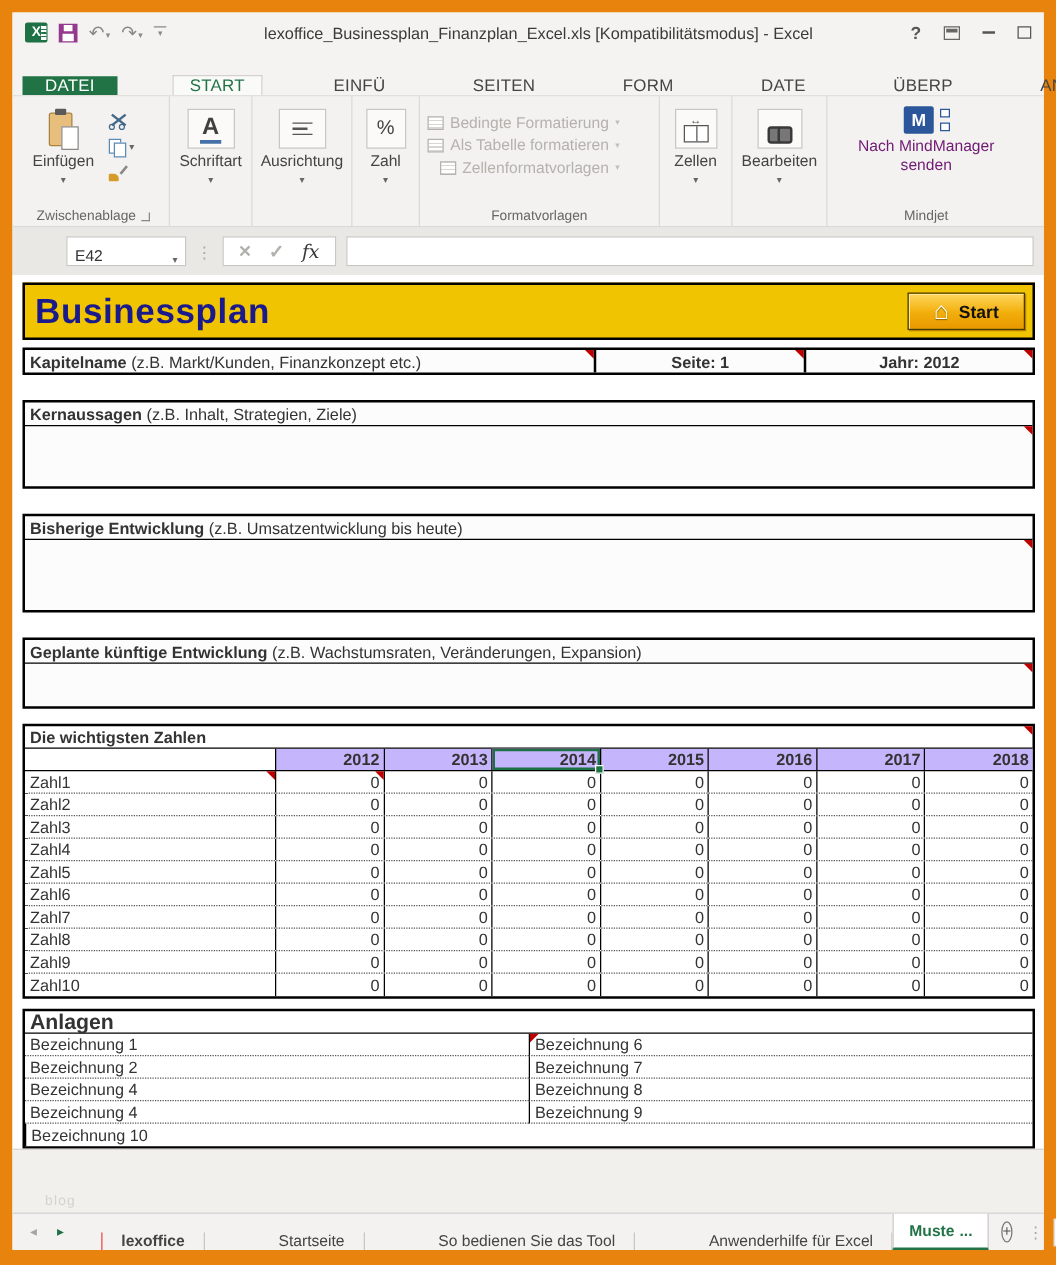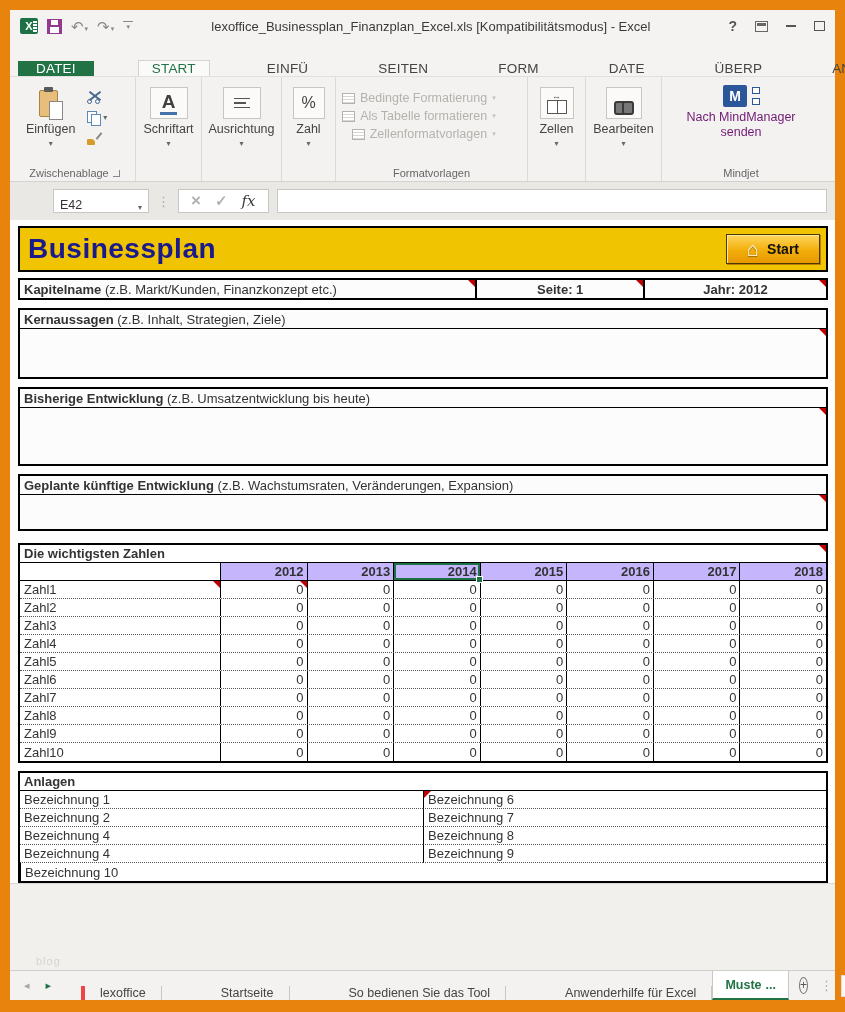--- a/index.html
+++ b/index.html
@@ -131,58 +131,58 @@
   .note { position:relative; }
   .note::after { content:''; position:absolute; top:0; right:0; border-top:7px solid #C00000; border-left:7px solid transparent; }
   .note-left::after { content:''; position:absolute; top:0; left:0; right:auto; border-top:7px solid #C00000; border-right:7px solid transparent; border-left:none; }
 
   .kapitel-row { margin-top:6px; height:22px; border:2px solid #000; display:flex; background:#FCFCFC; font-size:13px; }
   .kap-cell1 { flex:0 0 56.5%; display:flex; align-items:center; padding-left:4px; }
   .kap-cell2 { flex:0 0 20.8%; border-left:2px solid #000; display:flex; align-items:center; justify-content:center; font-weight:bold; }
   .kap-cell3 { flex:1; border-left:2px solid #000; display:flex; align-items:center; justify-content:center; font-weight:bold; }
   .bold { font-weight:bold; }
 
-  .section { margin-top:8px; border:2px solid #000; background:#FCFCFC; }
+  .section { margin-top:20px; border:2px solid #000; background:#FCFCFC; }
   .sec-header { height:19px; border-bottom:1px solid #000; display:flex; align-items:center; padding-left:4px; font-size:13px; white-space:nowrap; }
   .sec-body { position:relative; }
   .sec-body.h48 { height:48px; } .sec-body.h56 { height:56px; } .sec-body.h34 { height:34px; }
 
   .zahlen { margin-top:12px; border:2px solid #000; background:#fff; }
   .zt-title { height:18px; display:flex; align-items:center; padding-left:4px; font-size:13px; font-weight:bold;
     border-bottom:1px solid #000; position:relative; }
   .zt-yearrow { display:flex; height:18px; border-bottom:1px solid #000; }
   .zt-row { display:flex; height:18px; border-bottom:1px dotted #555; }
   .zt-row:last-child { border-bottom:none; }
   .zt-label { flex:0 0 200px; display:flex; align-items:center; padding-left:4px; font-size:13px; }
   .zt-cellv { flex:1; border-left:1px solid #000; display:flex; align-items:center; justify-content:flex-end;
     padding-right:3px; font-size:13px; }
   .zt-year { background:#c4b5fd; font-weight:bold; }
   .zt-year.selected { box-shadow:inset 0 0 0 2px #1E7145; position:relative; }
   .zt-year.selected::before { content:''; position:absolute; right:-3px; bottom:-3px; width:5px; height:5px;
     background:#1E7145; border:1px solid #fff; z-index:2; }
 
   .anlagen { margin-top:8px; border:2px solid #000; background:#fff; }
-  .an-title { height:18px; display:flex; align-items:center; padding-left:4px; font-size:13px; font-weight:bold; border-bottom:1px solid #000; }
+  .an-title { height:18px; display:flex; align-items:center; padding-left:4px; font-size:17px; font-weight:bold; border-bottom:1px solid #000; }
   .an-grid { display:grid; grid-template-columns:1fr 1fr; }
   .an-cell { height:18px; display:flex; align-items:center; padding-left:4px; font-size:13px; border-bottom:1px dotted #555; position:relative; }
   .an-cell.rightcol { border-left:1px solid #000; }
   .an-cell.lastrow { border-bottom:none; }
 
   .ws-rest { flex:1; background:#F1F0ED; position:relative; border-top:1px solid #D8D6D3; }
   .watermark { position:absolute; left:26px; bottom:3px; font-size:11px; color:#D5D3D0; letter-spacing:1px; }
 
   
   .stabbar { height:30px; background:#F3F2F0; border-top:1px solid #D0CECB; display:flex; align-items:stretch; padding-left:14px; }
   .st-nav { display:flex; align-items:center; gap:16px; padding-right:30px; }
   .st-arrow { font-size:11px; }
   .st-arrow.prev { color:#A8A6A3; }
   .st-arrow.next { color:#1E7145; }
   .stabs-host { display:flex; align-items:flex-end;gap:44px; }
   .stab { display:flex; align-items:center; padding:0 15px; font-size:12.5px; color:#444; border-right:1px solid #C9C7C4; white-space:nowrap; }
-  .stab:first-child { border-left:4px solid #ef4444; }
+  .stab:first-child { border-left:1px solid #ef4444;font-weight:bold; }
   .stab-active { display:flex; align-items:center; gap:4px; padding:0 12px; background:#fff; border-left:1px solid #C9C7C4;
     border-right:1px solid #C9C7C4; border-bottom:2px solid #217346; font-size:12.5px; font-weight:bold; color:#217346; }
   .stab-ell { font-weight:bold; color:#217346; }
   .newsheet { margin-left:10px; align-self:center; width:17px; height:17px; border:1px solid #777; border-radius:50%;
     display:flex; align-items:center; justify-content:center; font-size:12px; color:#555; line-height:15px; }
   .st-dots { align-self:center; margin-left:12px; color:#AAA8A5; font-size:13px; }
   .hscroll { margin-left:8px; align-self:center; display:flex; }
   .hs-btn { width:19px; height:22px; background:#FAF9F8; border:1px solid #E1DFDD; display:flex; align-items:center;
     justify-content:center; color:#555; font-size:10px; }
   .hs-track { width:22px; height:22px; background:#fff; border:1px solid #E1DFDD; border-left:none; }

